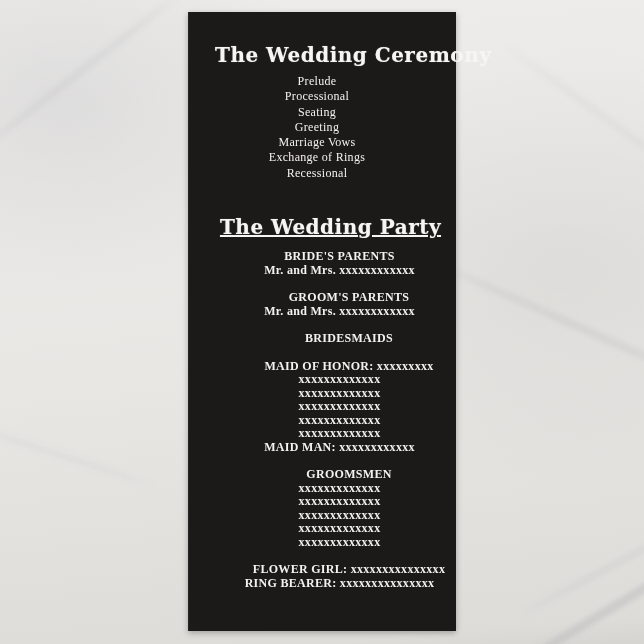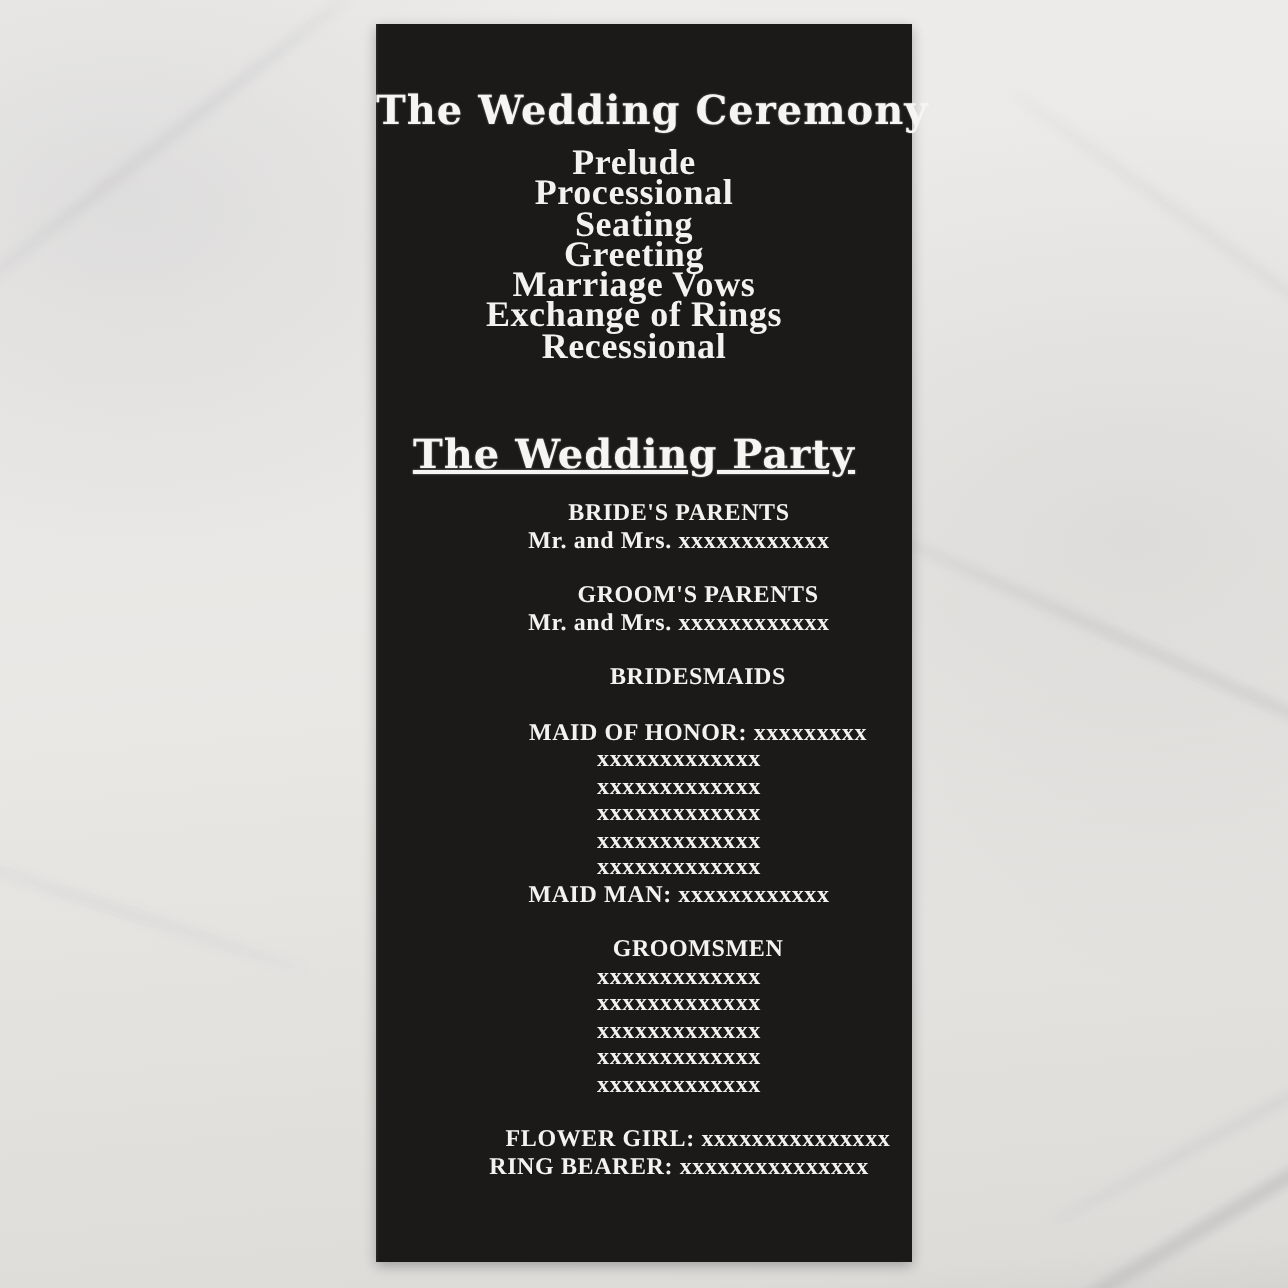--- a/index.html
+++ b/index.html
@@ -32,26 +32,27 @@
   .card-inner{
     position:absolute;left:0;top:0;right:10px;bottom:0;  
     color:#f3f2f0;text-align:center;
   }
   .gothic{
     position:absolute;left:0;right:0;
     font-family:"DejaVu Serif",serif;font-weight:700;
     font-size:20px;line-height:26px;letter-spacing:0.5px;
     color:#f6f5f3;text-shadow:0 0 1px rgba(255,255,255,0.45);
     white-space:nowrap;
+    padding-left:27px;
   }
   .title-ceremony{top:30px;}
   .title-party{top:202px;text-decoration:underline;}
   .ceremony-list{
     position:absolute;left:0;right:0;top:62px;
-    font-weight:700;font-size:18px;line-height:15.3px;letter-spacing:0.3px;
+    font-weight:400;font-size:12px;line-height:15.3px;letter-spacing:0.3px;
   }
   .party-list{
     position:absolute;left:0;right:0;top:238px;
     font-weight:700;font-size:12px;line-height:13.5px;letter-spacing:0.3px;padding-left:45px;
   }
   .line{white-space:nowrap;}
   .gap{margin-top:14px;margin-left:19px;}
 </style>
 </head>
 <body>

